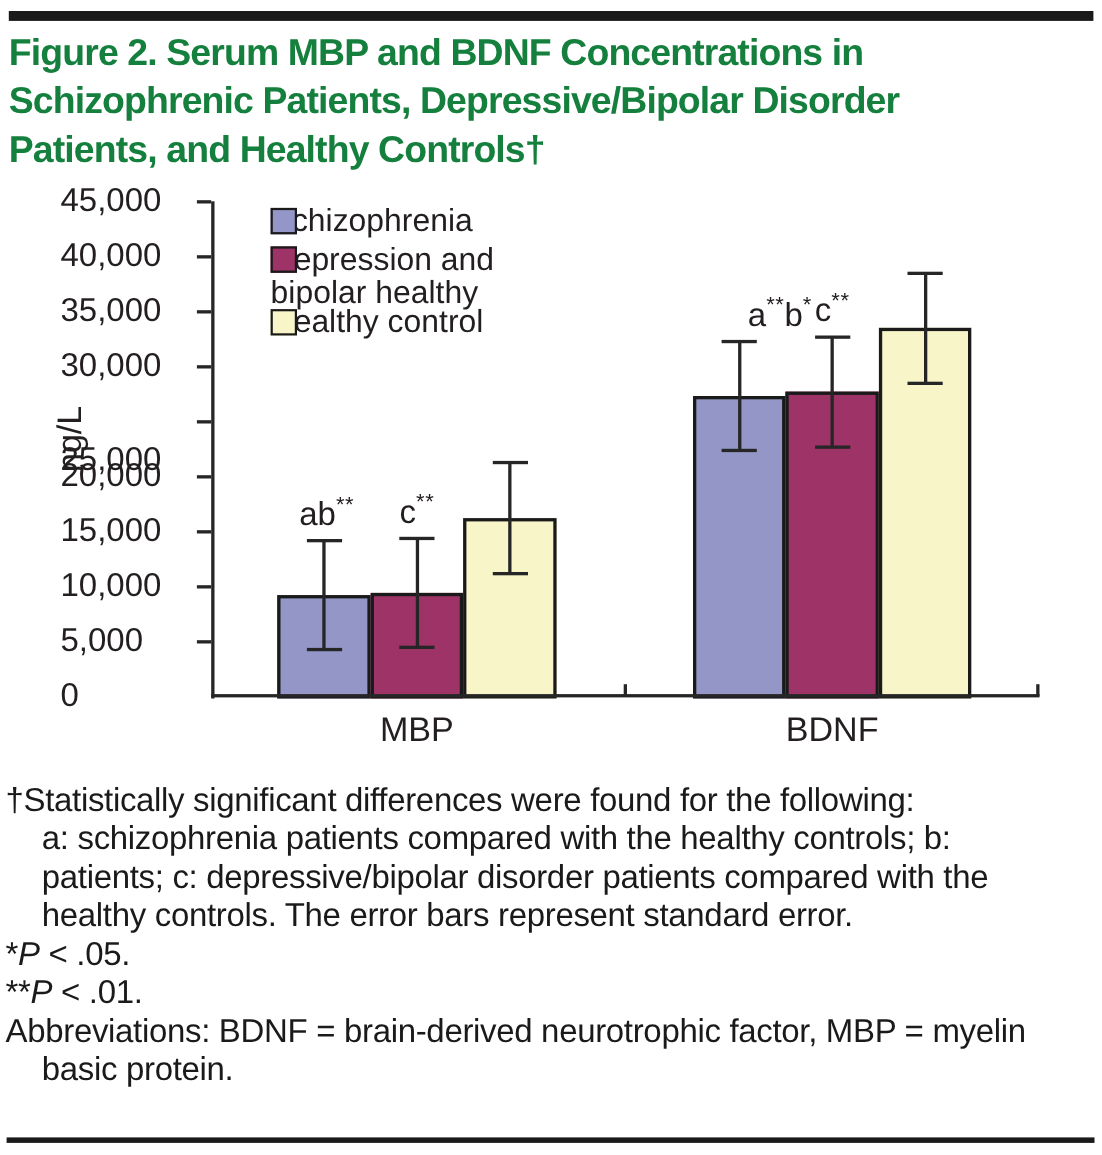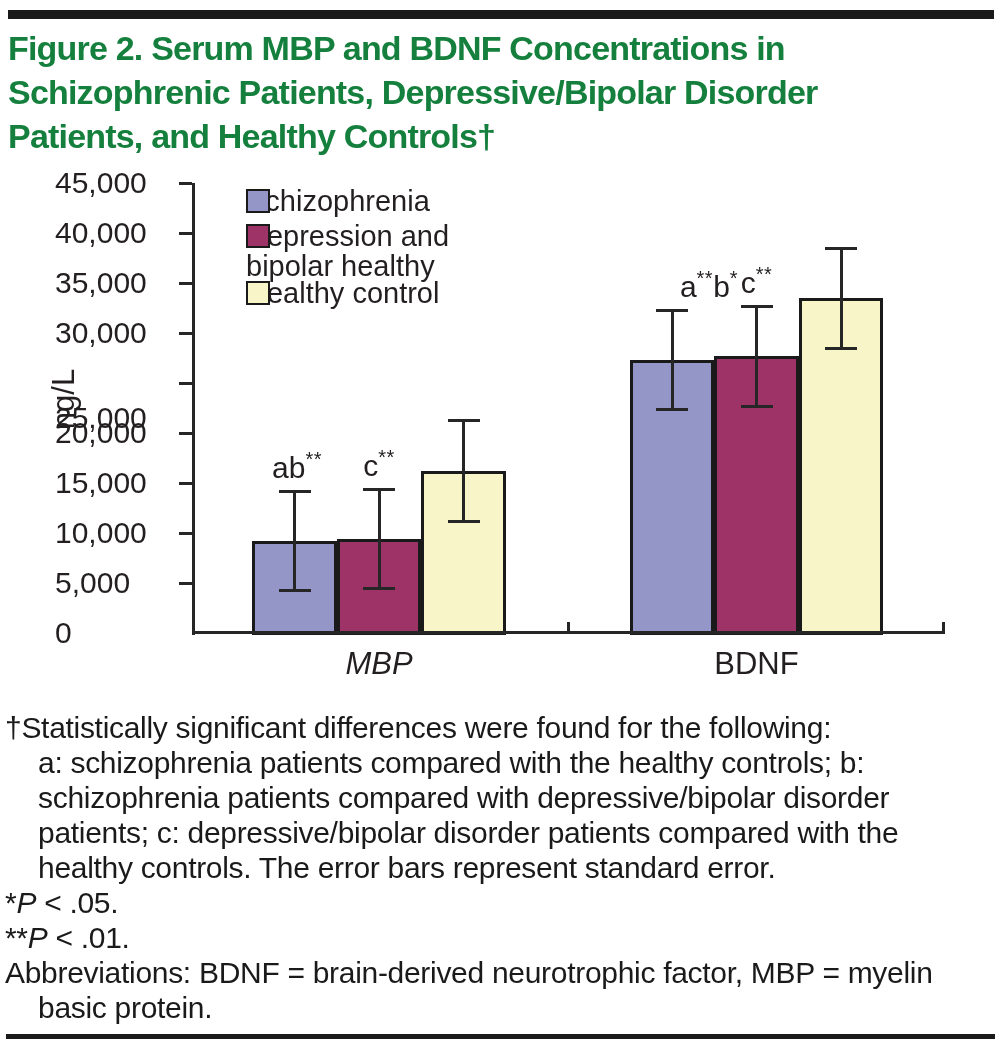--- a/index.html
+++ b/index.html
@@ -86,21 +86,21 @@
       <div class="cel ebar" style="left: 462px; top: 420px; width: 3px; height: 102px;"></div>
       <div class="cel ebar" style="left: 447.5px; top: 419px; width: 32px; height: 3px;"></div>
       <div class="cel ebar" style="left: 447.5px; top: 520px; width: 32px; height: 3px;"></div>
       <div class="cel ebar" style="left: 839.5px; top: 247.5px; width: 3px; height: 101px;"></div>
       <div class="cel ebar" style="left: 825px; top: 246.5px; width: 32px; height: 3px;"></div>
       <div class="cel ebar" style="left: 825px; top: 346.5px; width: 32px; height: 3px;"></div>
       <div class="cel ann" style="left: 285px; top: 485px; margin-left: 12px;"><span>ab</span><span class="sup">**</span></div>
       <div class="cel ann" style="left: 379px; top: 483px;"><span>c</span><span class="sup">**</span></div>
       <div class="cel ann" style="left: 672px; top: 304px; margin-left: 37px;"><span>a</span><span class="sup">**</span><span>b</span><span class="sup">*</span></div>
       <div class="cel ann" style="left: 756.5px; top: 299.5px;"><span>c</span><span class="sup">**</span></div>
-      <div class="cel cat" style="left: 379px; top: 646px; font-style: italic;">MBP</div>
+      <div class="cel cat" style="left: 379px; top: 646px;">MBP</div>
       <div class="cel cat" style="left: 756.5px; top: 646px;">BDNF</div>
     </div>
   <div id="legend" class="legend">
       <div class="cel lrow" style="top: 0px;">
         <div class="cel lsw" style="background: rgb(147, 150, 198);"></div>
         <div class="cel llabel" style="position: static;">
           <div>Schizophrenia</div>
         </div>
       </div>
       <div class="cel lrow" style="top: 35px;">
@@ -114,21 +114,20 @@
         <div class="cel lsw" style="background: rgb(248, 246, 201);"></div>
         <div class="cel llabel" style="position: static;">
           <div>Healthy control</div>
         </div>
       </div>
     </div>
 
   <div class="footnote">
     <div class="fn">†Statistically significant differences were found for the following:</div>
     <div class="fn ind">a: schizophrenia patients compared with the healthy controls; b:</div>
-    <div class="fn ind">schizophrenia patients compared with depressive/bipolar disorder</div>
     <div class="fn ind">patients; c: depressive/bipolar disorder patients compared with the</div>
     <div class="fn ind">healthy controls. The error bars represent standard error.</div>
     <div class="fn"><span>*</span><span class="pi">P</span><span> &lt; .05.</span></div>
     <div class="fn"><span>**</span><span class="pi">P</span><span> &lt; .01.</span></div>
     <div class="fn">Abbreviations: BDNF = brain-derived neurotrophic factor, MBP = myelin</div>
     <div class="fn ind">basic protein.</div>
   </div>
 
   <div class="rule-bottom"></div>
 </div>

